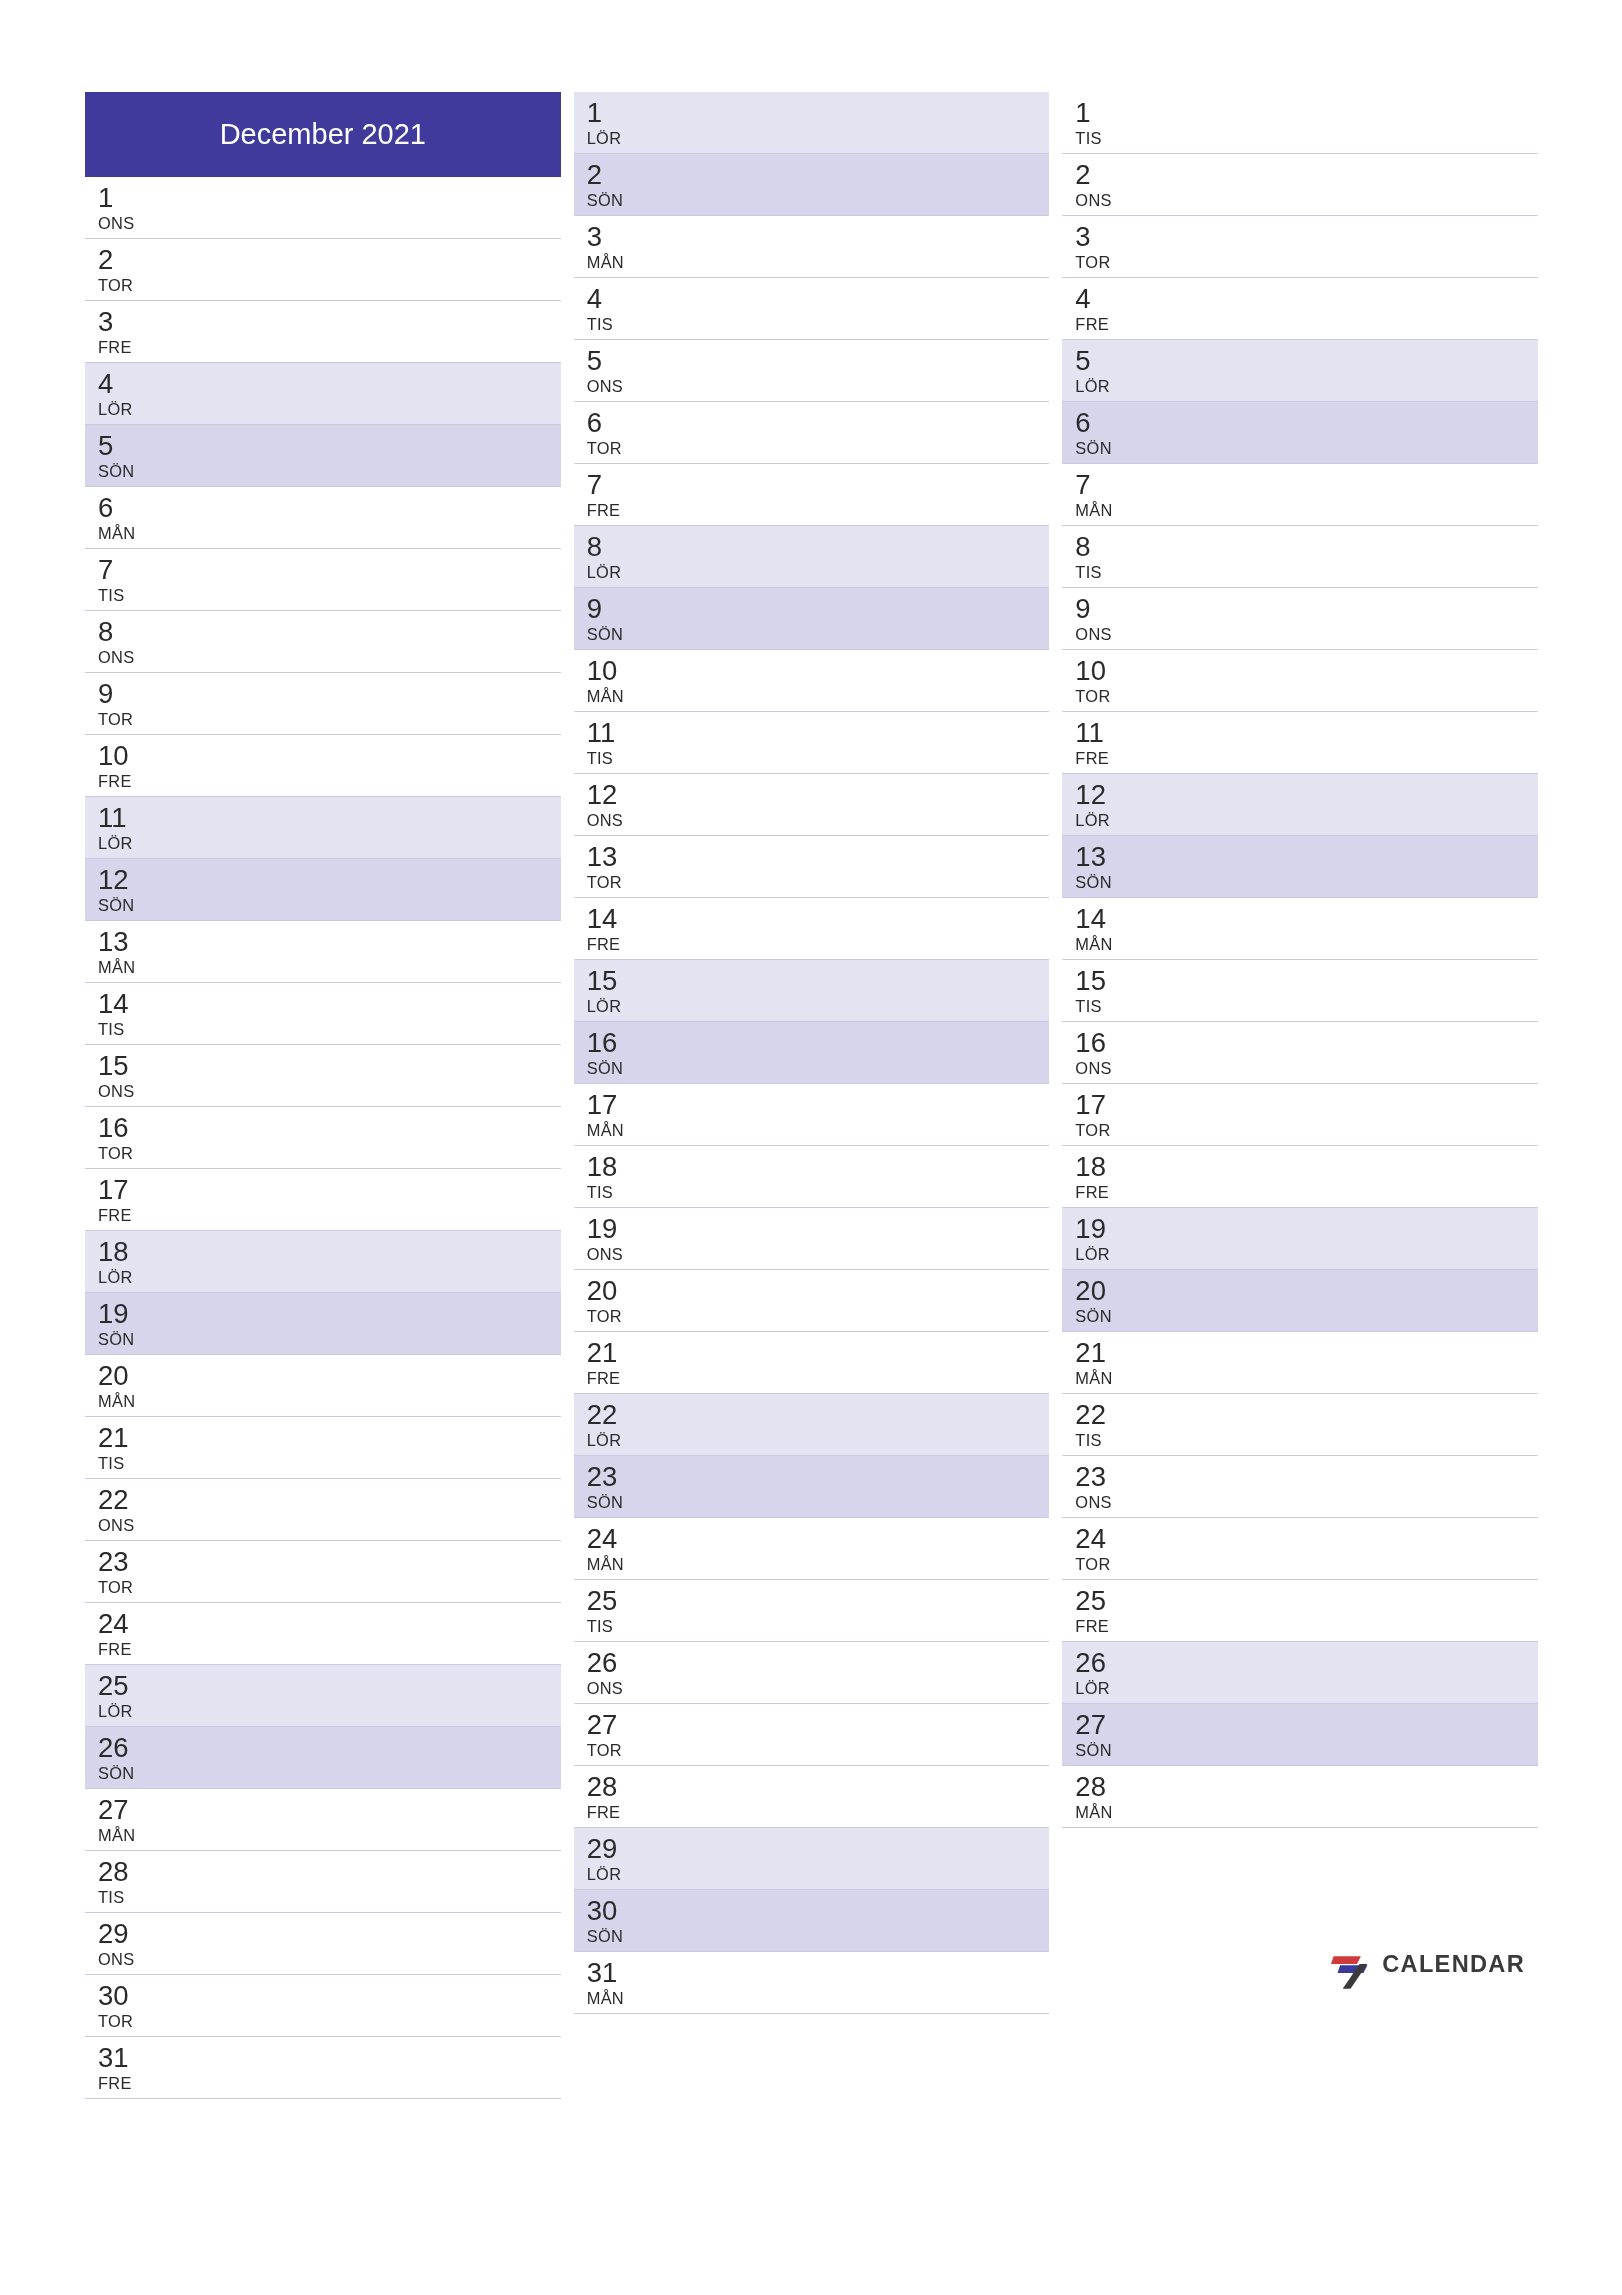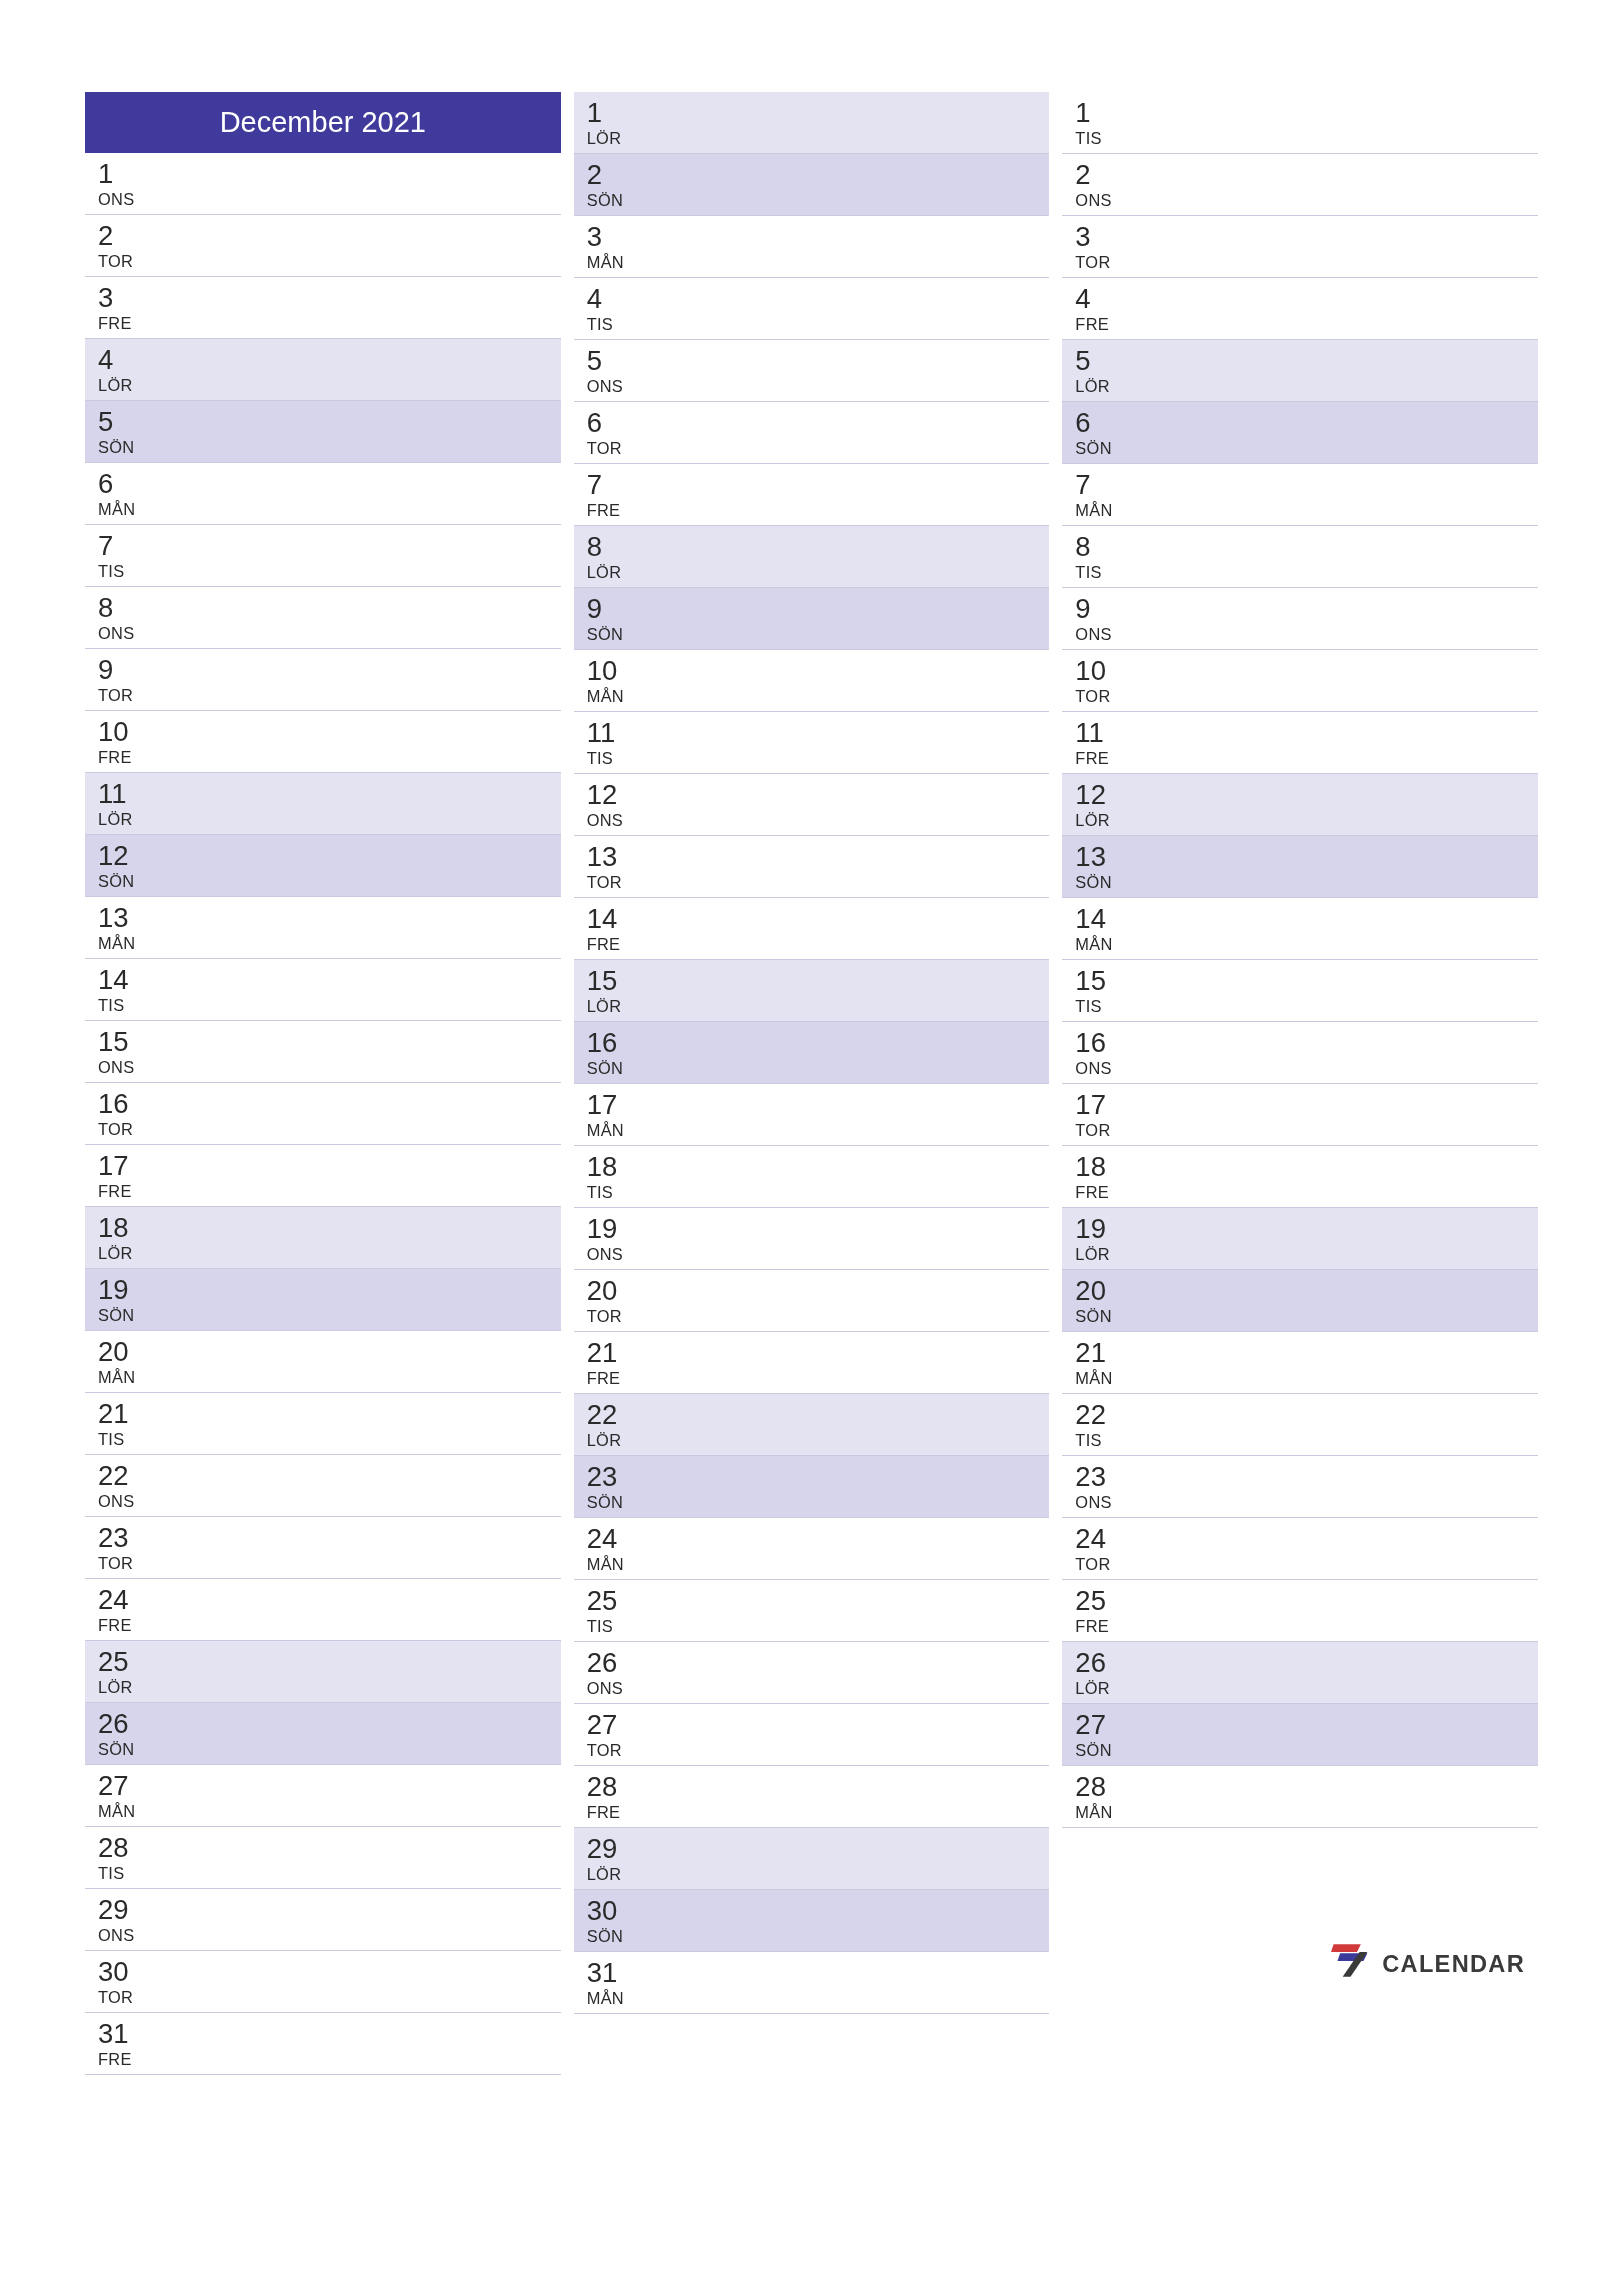--- a/index.html
+++ b/index.html
@@ -23,21 +23,21 @@
     flex: 1;
     display: flex;
     flex-direction: column;
   }
   .month-header {
     background: #3f3a9b;
     color: #ffffff;
     text-align: center;
     font-size: 29px;
     font-weight: 400;
-    padding: 14px 0;
+    padding: 26px 0;
   }
   .day-row {
     display: flex;
     flex-direction: column;
     padding: 3.9px 11.8px 3.9px 13px;
     border-bottom: 1.3px solid #c9c9e0;
     height: 62px;
     justify-content: center;
   }
   .day-row.sat {
@@ -62,21 +62,21 @@
   .logo-area {
     flex: 1;
     display: flex;
     align-items: center;
     justify-content: flex-end;
     padding-right: 13px;
     padding-top: 13px;
   }
   .logo {
     display: flex;
-    align-items: flex-end;
+    align-items: flex-start;
     gap: 12px;
   }
   .logo-seven {
     position: relative;
     width: 39px;
     height: 39px;
   }
   .logo-text {
     font-size: 23.6px;
     font-weight: 700;

